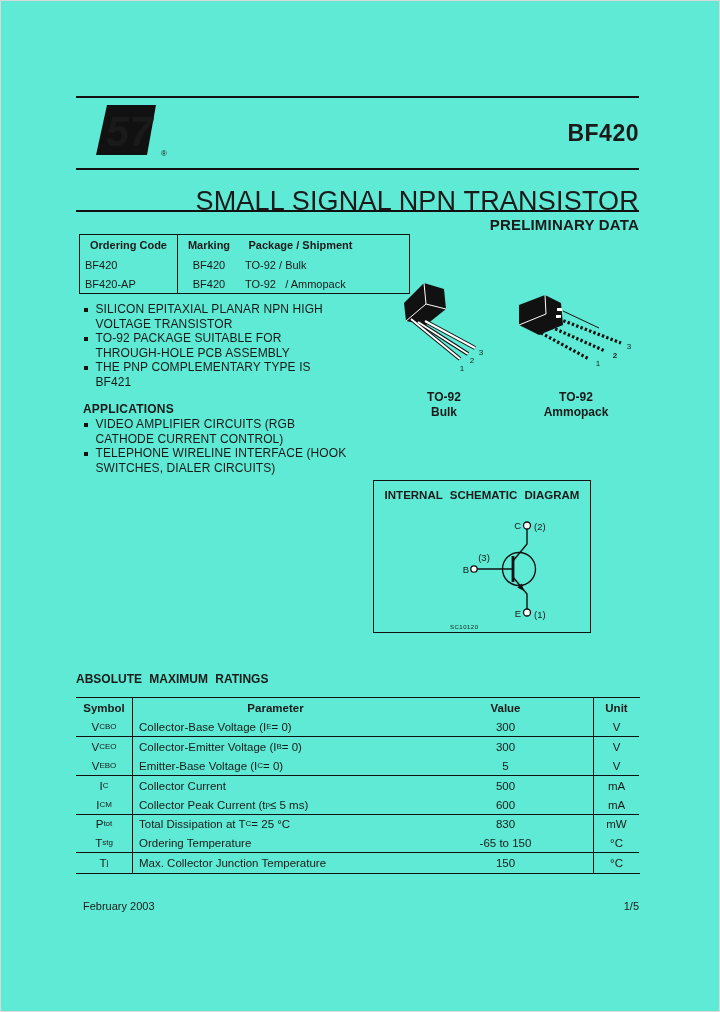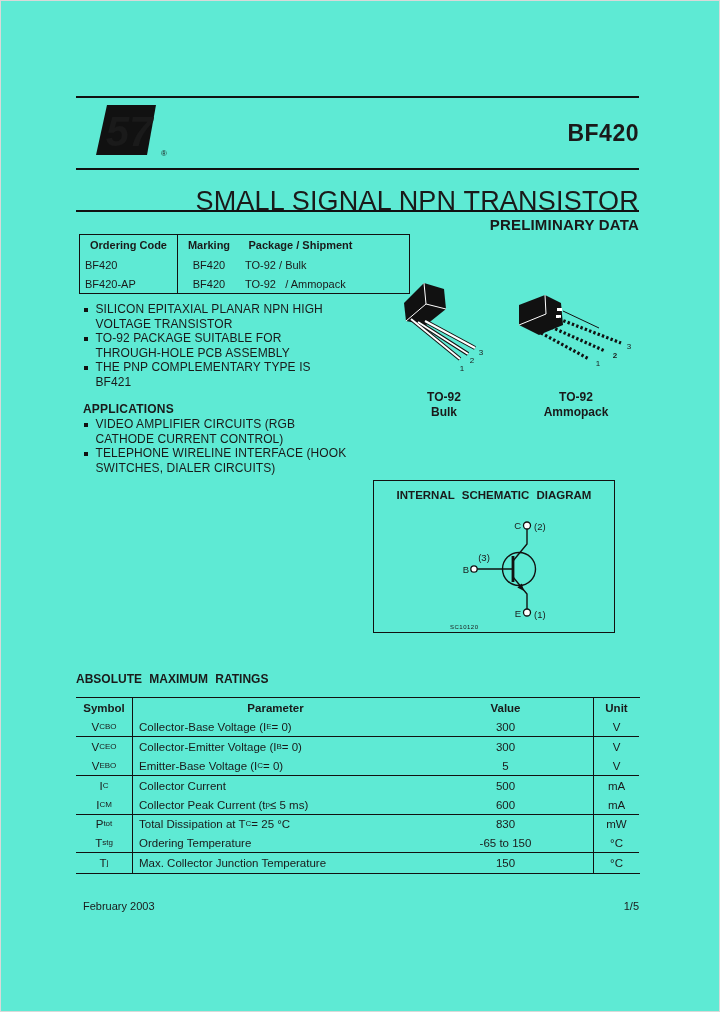--- a/index.html
+++ b/index.html
@@ -34,21 +34,21 @@
   .blist li { display:flex; font-size:12px; line-height:14.6px; }
   .blt { width:3.5px; height:3.5px; background:#111; margin:6px 8px 0 1px; flex:0 0 auto; }
   .blist li span.txt { white-space:pre-line; letter-spacing:.1px; }
   .sec-head { font-size:12px; font-weight:bold; letter-spacing:.2px; }
 
   
   .fig-caption { position:absolute; text-align:center; font-size:12px;
                  font-weight:bold; line-height:15px; }
 
   
-  .schem-box { position:absolute; left:372px; top:479px; width:242px; height:153px;
+  .schem-box { position:absolute; left:372px; top:479px; width:218px; height:153px;
                border:1.5px solid #111; }
   .schem-title { position:absolute; top:8px; left:0; width:100%; text-align:center;
                  font-size:11.5px; font-weight:bold; word-spacing:4px; }
 
   
   .ratings-head { position:absolute; left:75px; top:671px; font-size:12px;
                   font-weight:bold; word-spacing:4px; }
   .rat-table { position:absolute; left:75px; top:696px; width:564px;
                border-top:1.5px solid #111; border-bottom:1.5px solid #111;
                display:grid; grid-template-columns:57px 285px 175px 46px;

